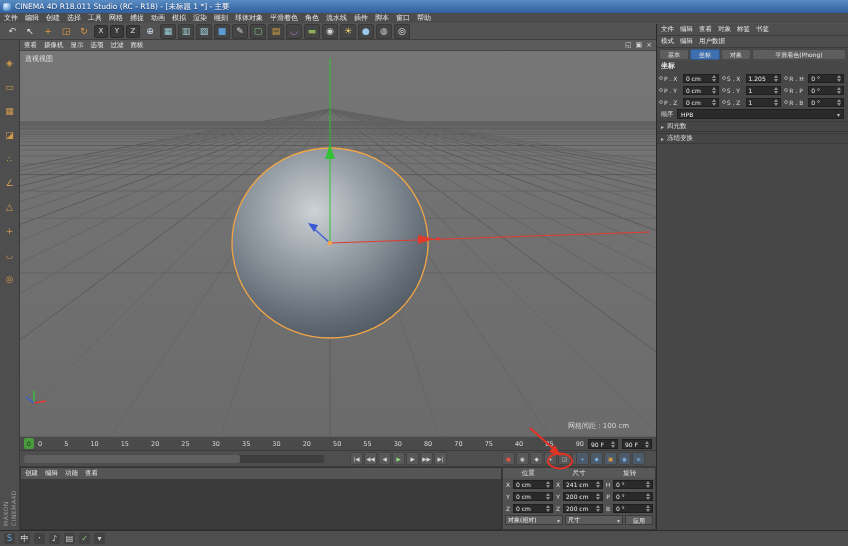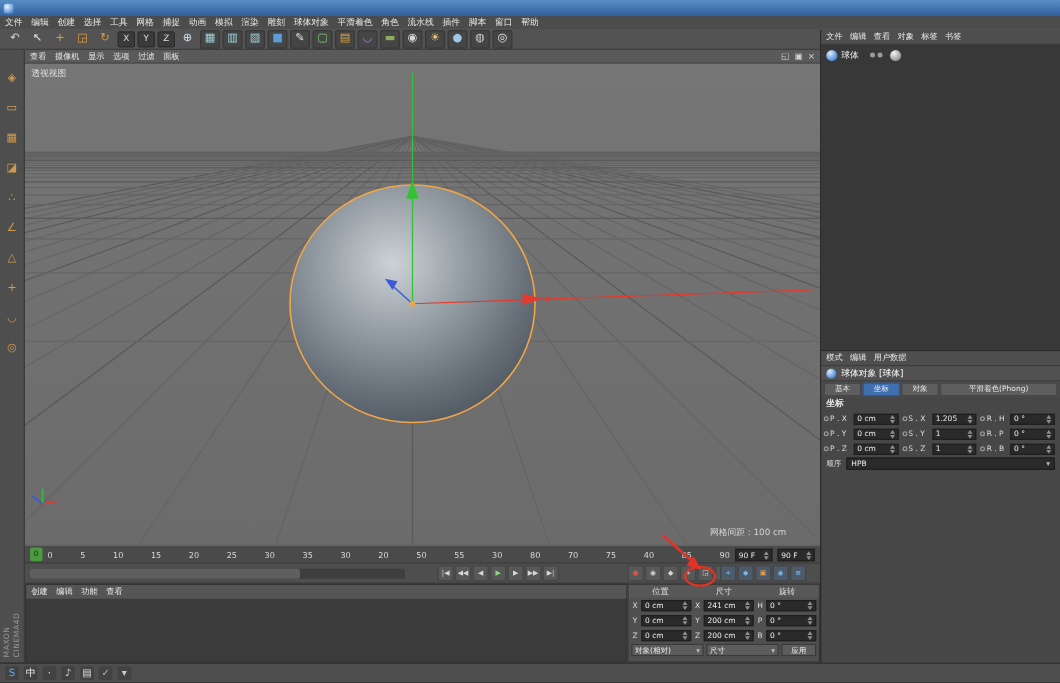--- a/index.html
+++ b/index.html
@@ -155,20 +155,21 @@
 
   .annot { position:absolute; left:0; top:0; z-index:99; pointer-events:none; }
 </style>
 </head>
 <body>
 
 <div class="app">
 
   <div class="titlebar">
     <span class="app-icon"></span>
+    <span class="title-text">CINEMA 4D R18.011 Studio (RC - R18) - [未标题 1 *] - 主要</span>
   </div>
 
   <div class="menubar">
       <span class="menu-item">文件</span>
       <span class="menu-item">编辑</span>
       <span class="menu-item">创建</span>
       <span class="menu-item">选择</span>
       <span class="menu-item">工具</span>
       <span class="menu-item">网格</span>
       <span class="menu-item">捕捉</span>
@@ -491,41 +492,26 @@
 
   <div class="right-panel">
     <div class="om-menubar">
         <span class="menu-item">文件</span>
         <span class="menu-item">编辑</span>
         <span class="menu-item">查看</span>
         <span class="menu-item">对象</span>
         <span class="menu-item">标签</span>
         <span class="menu-item">书签</span>
       </div>
-    <div class="om-body">
-      <div class="om-row">
-        <span class="om-obj-icon"></span>
-        <span class="om-name">球体</span>
-        <span class="om-dots">
-            <i></i>
-            <i></i>
-          </span>
-        <span class="om-tag"></span>
-      </div>
-    </div>
     <div class="am">
       <div class="am-menubar">
           <span class="menu-item">模式</span>
           <span class="menu-item">编辑</span>
           <span class="menu-item">用户数据</span>
         </div>
-      <div class="am-title">
-        <span class="om-obj-icon"></span>
-        <span>球体对象 [球体]</span>
-      </div>
       <div class="am-tabs">
         <span class="am-tab">基本</span>
         <span class="am-tab active">坐标</span>
         <span class="am-tab">对象</span>
         <span class="am-tab wide">平滑着色(Phong)</span>
       </div>
       <div class="am-section">坐标</div>
       <div>
           <div class="am-row">
           <span class="adot"></span>
@@ -587,20 +573,28 @@
               <span class="spin"></span>
             </span>
         </div>
         </div>
       <div class="am-order">
         <span class="alab">顺序</span>
         <span class="am-dd">
           <span>HPB</span>
             <span class="dd-arrow">▾</span>
         </span>
+      </div>
+      <div class="am-fold">
+        <span class="fold-tri">▸</span>
+        <span>四元数</span>
+      </div>
+      <div class="am-fold">
+        <span class="fold-tri">▸</span>
+        <span>冻结变换</span>
       </div>
     </div>
   </div>
 
   <div class="statusbar">
       <span class="sb-icon" style="color: rgb(90, 168, 232);">S</span>
       <span class="sb-icon" style="color: rgb(240, 240, 240);">中</span>
       <span class="sb-icon" style="color: rgb(224, 224, 224);">·</span>
       <span class="sb-icon" style="color: rgb(216, 216, 216);">♪</span>
       <span class="sb-icon" style="color: rgb(216, 216, 216);">▤</span>

